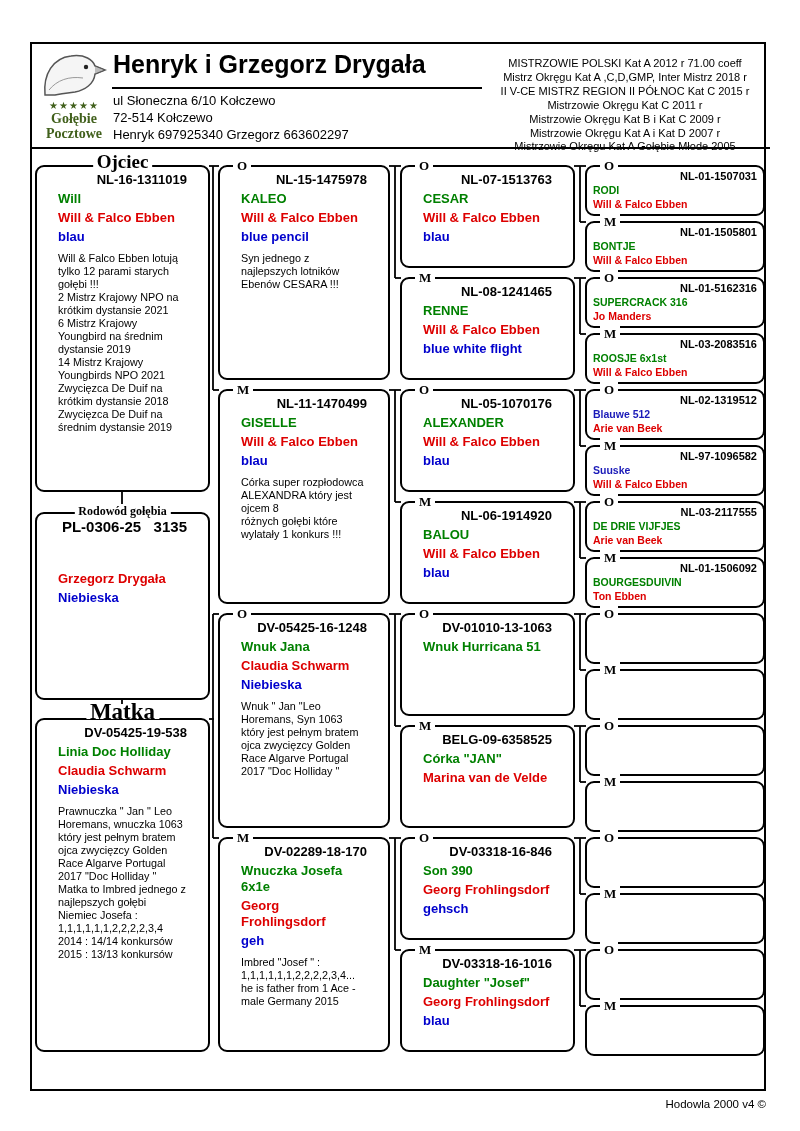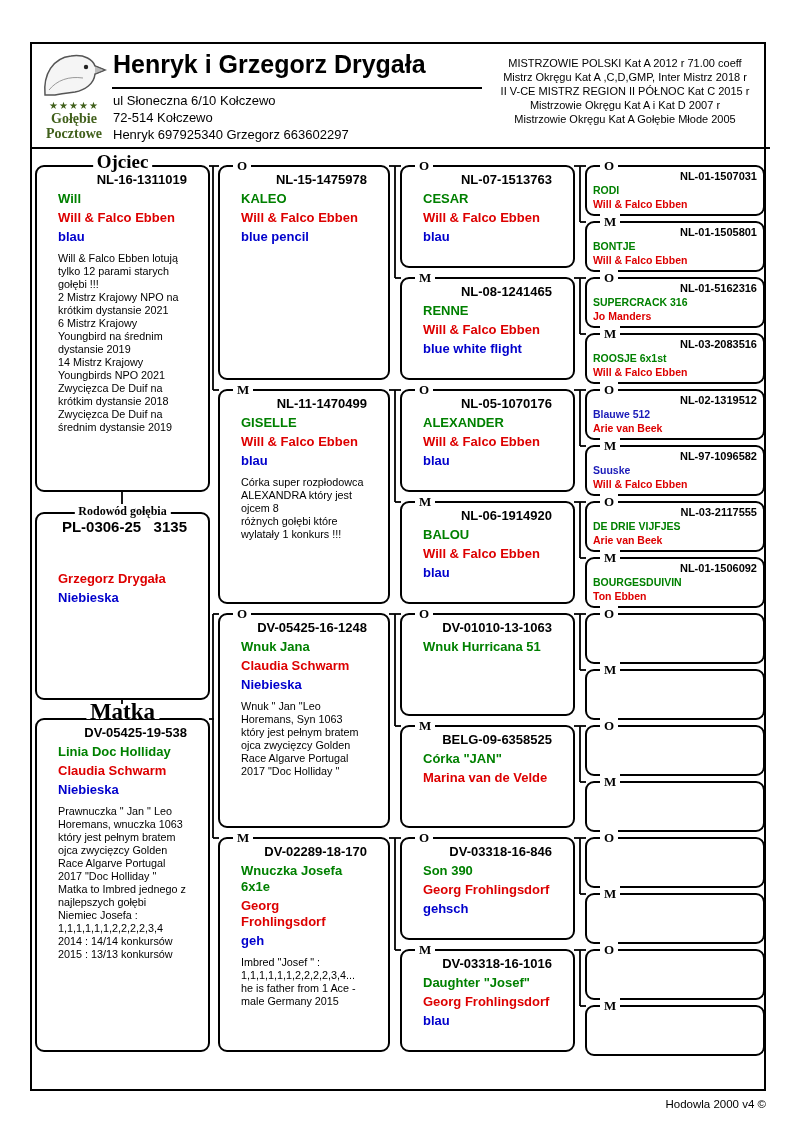--- a/index.html
+++ b/index.html
@@ -70,20 +70,22 @@
   </div>
   <div class="title">Henryk i Grzegorz Drygała</div>
   <div class="title-rule"></div>
   <div class="addr" style="top:93px">ul Słoneczna 6/10 Kołczewo</div>
   <div class="addr" style="top:110px">72-514 Kołczewo</div>
   <div class="addr" style="top:127px">Henryk 697925340 Grzegorz 663602297</div>
   <div class="achievements">
     <div class="ach">MISTRZOWIE POLSKI Kat A 2012 r 71.00 coeff</div>
     <div class="ach">Mistrz Okręgu Kat A ,C,D,GMP, Inter Mistrz 2018 r</div>
     <div class="ach">II V-CE MISTRZ REGION II PÓŁNOC Kat C 2015 r</div>
+    <div class="ach">Mistrzowie Okręgu Kat C 2011 r</div>
+    <div class="ach">Mistrzowie Okręgu Kat B i Kat C 2009 r</div>
     <div class="ach">Mistrzowie Okręgu Kat A i Kat D 2007 r</div>
     <div class="ach">Mistrzowie Okręgu Kat A Gołębie Młode 2005</div>
   </div>
   <div class="hsep"></div>
 
   <svg class="connectors" width="800" height="1131">
     <g stroke="#000" stroke-width="1.8">
       <line x1="122" y1="492" x2="122" y2="513"></line>
       <line x1="122" y1="699" x2="122" y2="719"></line>
       <line x1="209" y1="166" x2="219" y2="166"></line>
@@ -164,20 +166,21 @@
 2014 : 14/14 konkursów
 2015 : 13/13 konkursów</div>
   </div>
 
   <div class="pbox col2" style="top:165px">
     <span class="tag">O</span>
     <div class="ring">NL-15-1475978</div>
     <div class="pname">KALEO</div>
     <div class="owner">Will &amp; Falco Ebben</div>
     <div class="pcolor">blue pencil</div>
+    <div class="desc">Syn jednego z najlepszych lotników Ebenów CESARA !!!</div>
   </div>
   <div class="pbox col2" style="top:389px">
     <span class="tag">M</span>
     <div class="ring">NL-11-1470499</div>
     <div class="pname">GISELLE</div>
     <div class="owner">Will &amp; Falco Ebben</div>
     <div class="pcolor">blau</div>
     <div class="desc">Córka super rozpłodowca ALEXANDRA który jest ojcem 8
 różnych gołębi które wylatały 1 konkurs !!!</div>
   </div>

